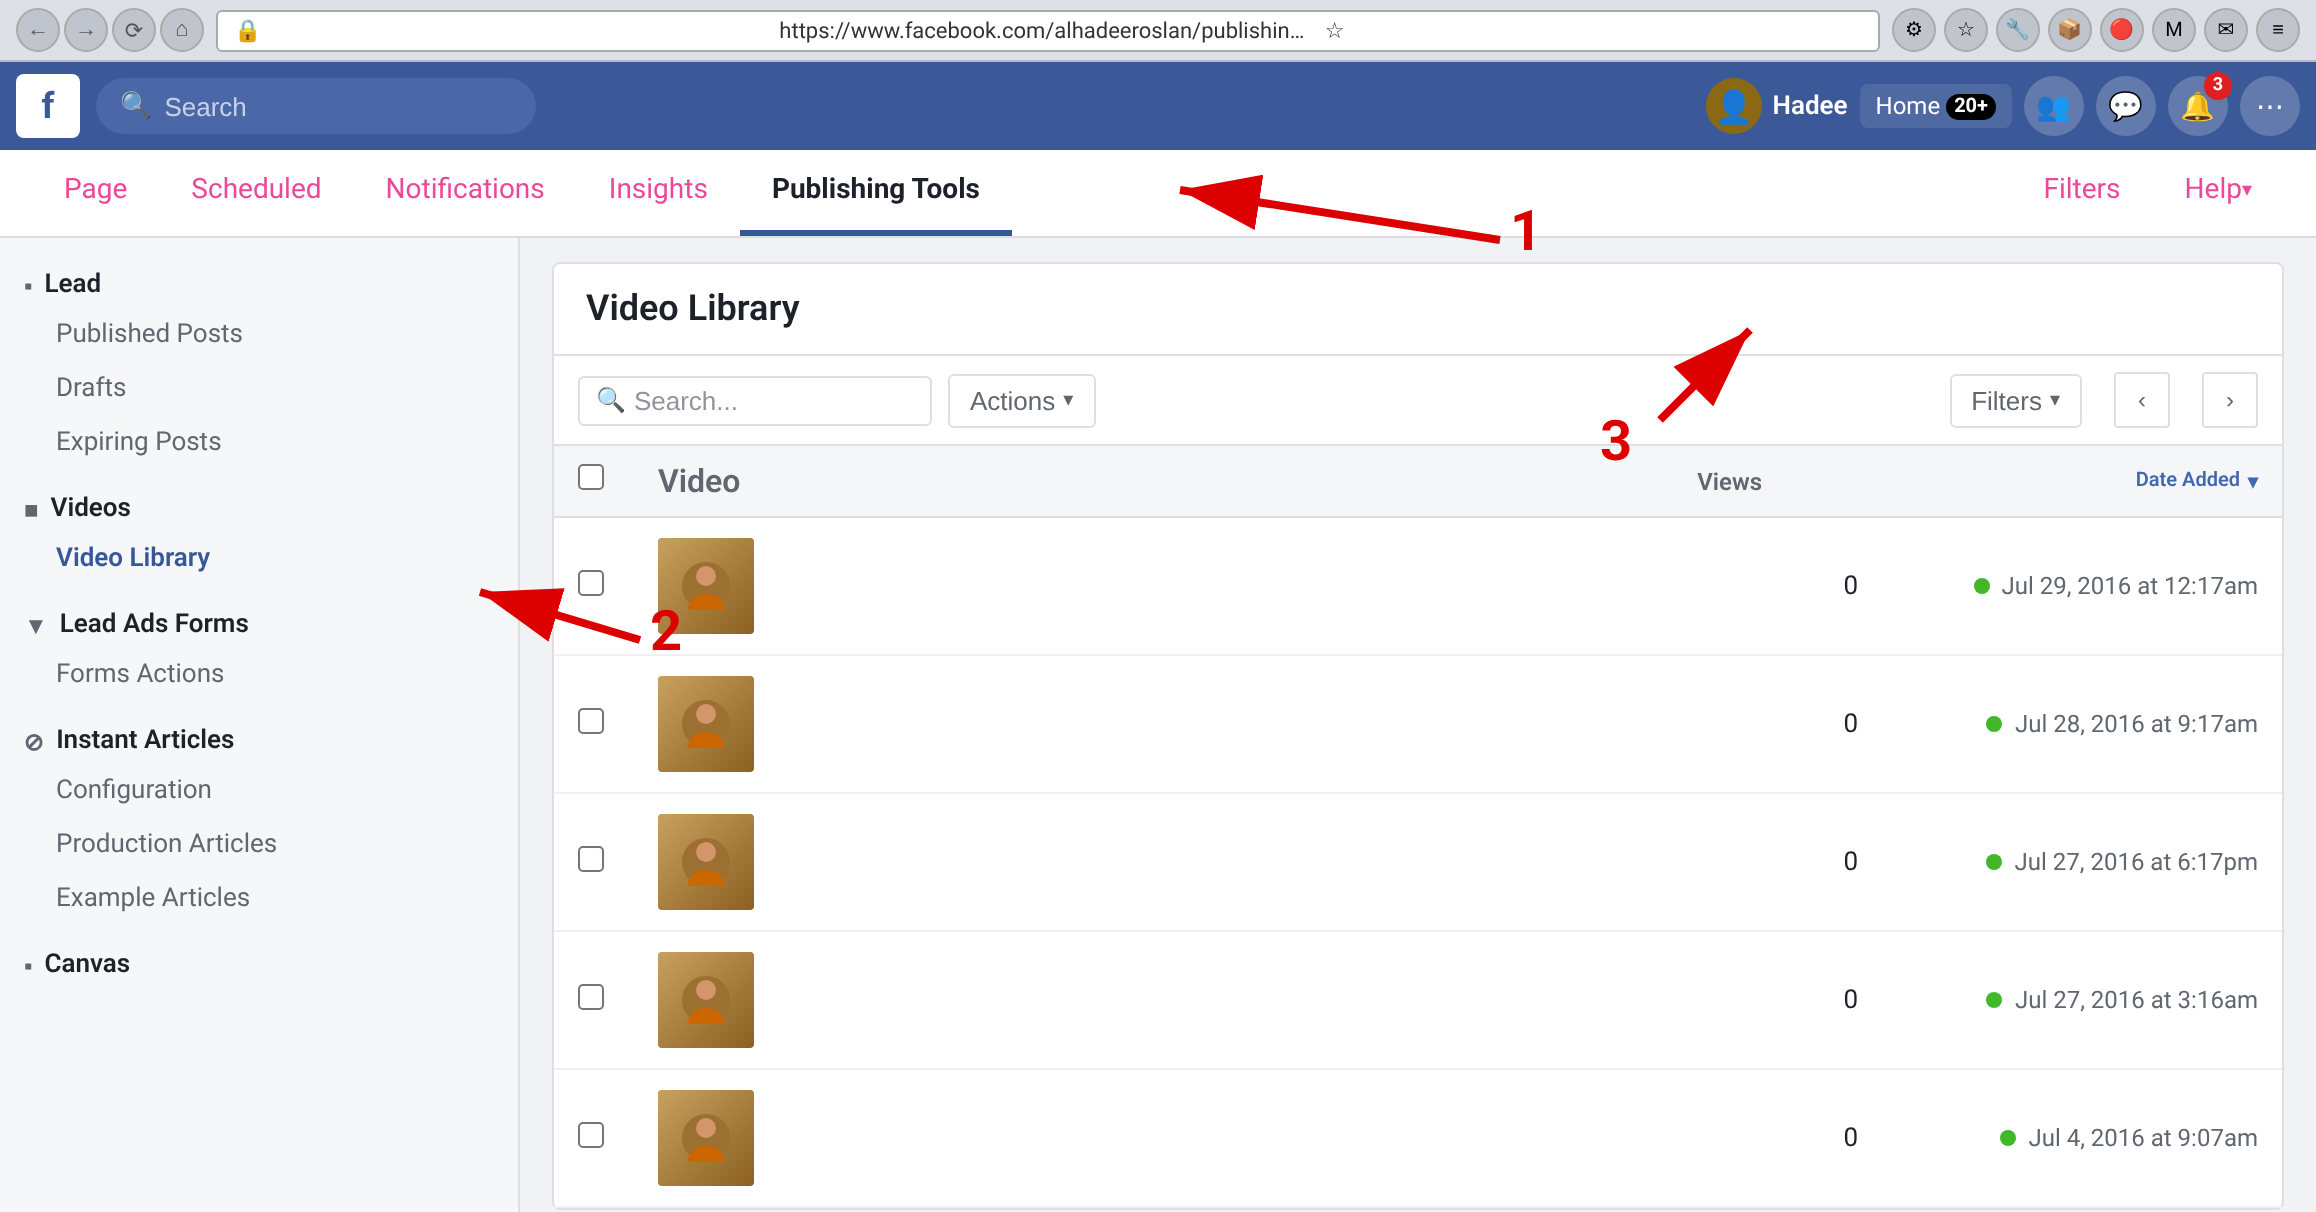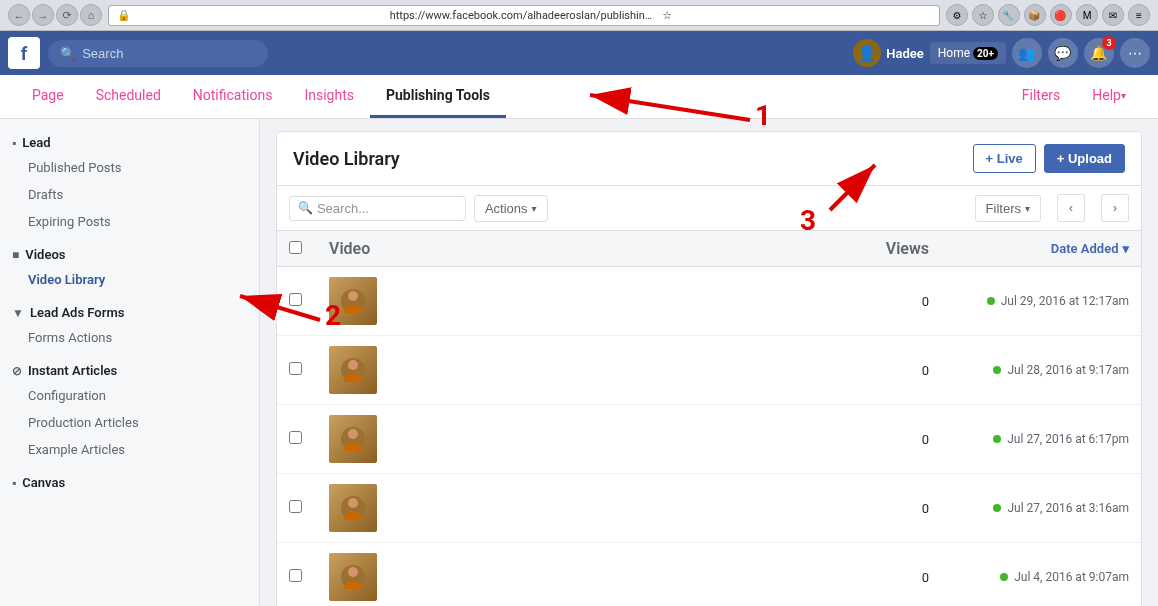--- a/index.html
+++ b/index.html
@@ -66,22 +66,22 @@
     .search-box input { border: none; outline: none; font-size: 13px; color: #7f1d1d; width: 140px; }
     .search-box input::placeholder { color: #90949c; }
     .search-icon-small { color: #90949c; font-size: 12px; }
     .actions-btn { border: 1px solid #dddfe2; background: white; border-radius: 3px; padding: 5px 10px; font-size: 13px; cursor: pointer; display: flex; align-items: center; gap: 4px; color: #606770; }
     .filters-btn { border: 1px solid #dddfe2; background: white; border-radius: 3px; padding: 5px 10px; font-size: 13px; cursor: pointer; display: flex; align-items: center; gap: 4px; color: #606770; }
     .toolbar-right { display: flex; align-items: center; gap: 16px; }
     .nav-arrow { border: 1px solid #dddfe2; background: white; width: 28px; height: 28px; display: flex; align-items: center; justify-content: center; cursor: pointer; border-radius: 2px; color: #606770; font-size: 12px; }
     .table-header { display: flex; align-items: center; padding: 8px 12px; border-bottom: 1px solid #dddfe2; background: #f5f6f7; }
     .col-checkbox { width: 32px; }
     .col-video { flex: 1; color: #606770; font-size: 16px; font-weight: 600; padding-left: 8px; }
-    .col-views { width: 80px; text-align: right; color: #606770; font-size: 16px; font-weight: 600; }
-    .col-date { width: 200px; text-align: right; color: #4267b2; font-size: 13px; font-weight: 600; display: flex; align-items: center; justify-content: flex-end; gap: 4px; cursor: pointer; }
+    .col-views { width: 80px; text-align: right; color: #606770; font-size: 12px; font-weight: 600; }
+    .col-date { width: 200px; text-align: right; color: #4267b2; font-size: 10px; font-weight: 600; display: flex; align-items: center; justify-content: flex-end; gap: 4px; cursor: pointer; margin-left: 48px; }
 
     .table-row { display: flex; align-items: center; padding: 10px 12px; border-bottom: 1px solid #f0f0f0; }
     .row-video { flex: 1; display: flex; align-items: center; gap: 8px; padding-left: 8px; }
     .video-thumb { width: 48px; height: 48px; background: #c0a060; border-radius: 2px; flex-shrink: 0; overflow: hidden; display: flex; align-items: center; justify-content: center; }
     .row-views { width: 80px; text-align: right; color: #1d2129; font-size: 13px; }
     .row-date { width: 200px; text-align: right; color: #606770; font-size: 12px; display: flex; align-items: center; justify-content: flex-end; gap: 6px; }
     .green-dot { width: 8px; height: 8px; background: #42b72a; border-radius: 50%; flex-shrink: 0; }
   </style>
 </head>
 <body>
@@ -239,28 +239,20 @@
         </div>
       </div>
 
     </div>
 
     <div class="content-area">
       <div class="content-panel">
 
         <div class="panel-header">
           <span class="panel-title">Video Library</span>
-          <div class="panel-header-actions">
-            <button class="btn-live">
-              <span>+ Live</span>
-            </button>
-            <button class="btn-upload">
-              <span>+ Upload</span>
-            </button>
-          </div>
         </div>
 
         <div class="panel-toolbar">
           <div class="toolbar-left">
             <div class="search-box">
               <span class="search-icon-small">🔍</span>
               <input type="text" placeholder="Search..." style="">
             </div>
             <button class="actions-btn">
               <span>Actions</span>

